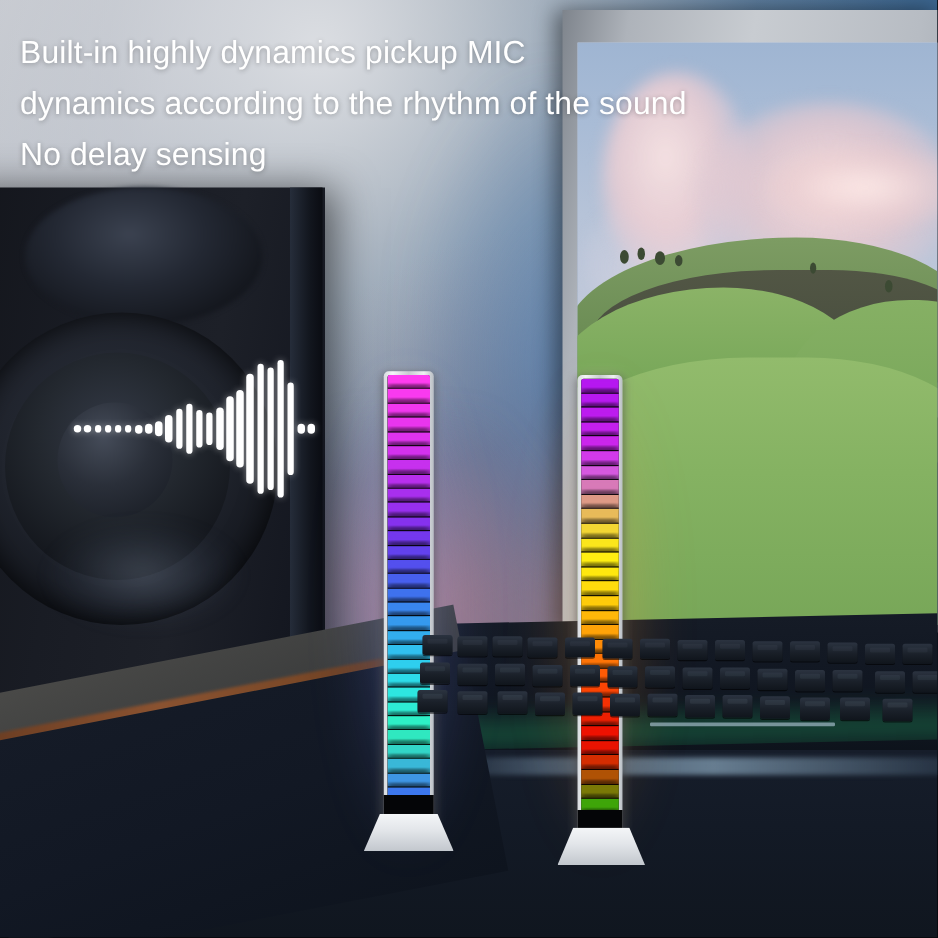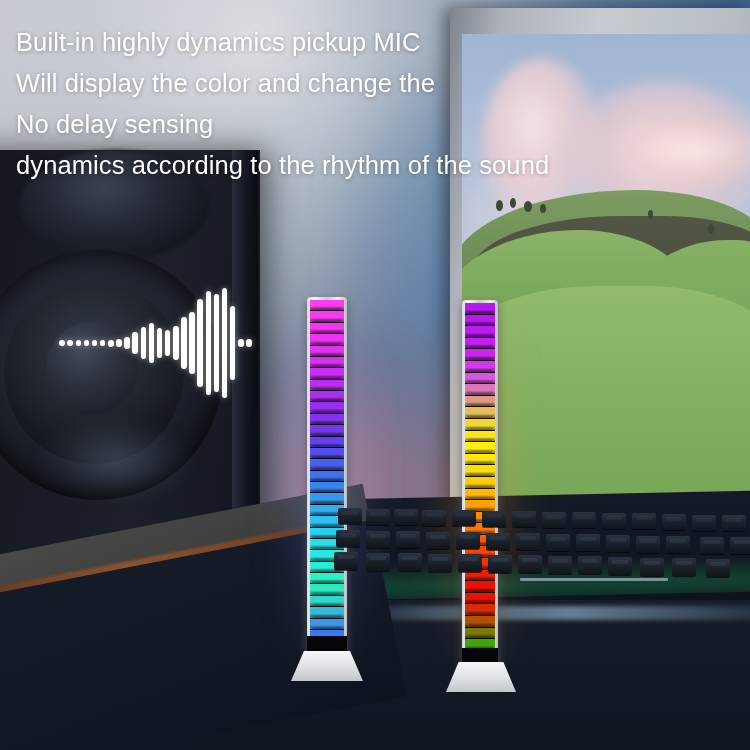--- a/index.html
+++ b/index.html
@@ -437,23 +437,22 @@
           <div class="seg" style="background: linear-gradient(rgb(26, 196, 12) 0%, rgb(26, 196, 12) 62%, rgba(0, 0, 0, 0.3) 100%); box-shadow: rgb(26, 196, 12) 0px 0px 5px inset;"></div>
           <div class="seg" style="background: linear-gradient(rgb(18, 228, 14) 0%, rgb(18, 228, 14) 62%, rgba(0, 0, 0, 0.3) 100%); box-shadow: rgb(18, 228, 14) 0px 0px 5px inset; border-bottom: none;"></div>
         </div>
     </div>
     <div class="bar-gap" style="height:28px;"></div>
   </div>
   <div class="bar-base" style="left:446px;top:662px;width:70px;height:30px;clip-path:polygon(18% 0%, 82% 0%, 100% 100%, 0% 100%);"></div>
 
   <div class="layer" id="headline">
     <div>Built-in highly dynamics pickup MIC</div>
-    <div>Will display the color and change the</div>
+    <div>dynamics according to the rhythm of the sound</div>
     <div>No delay sensing</div>
-    <div>dynamics according to the rhythm of the sound</div>
   </div>
 
 <div class="key" style="left: 338px; top: 508.144px; width: 24px; height: 16px;"></div>
     <div class="keycap-top" style="left: 342px; top: 511.144px; width: 16px; height: 4px; opacity: 0.18;"></div>
     <div class="key" style="left: 366px; top: 508.648px; width: 24px; height: 16px;"></div>
     <div class="keycap-top" style="left: 370px; top: 511.648px; width: 16px; height: 4px; opacity: 0.18;"></div>
     <div class="key" style="left: 394px; top: 509.152px; width: 24px; height: 16px;"></div>
     <div class="keycap-top" style="left: 398px; top: 512.152px; width: 16px; height: 4px; opacity: 0.18;"></div>
     <div class="key" style="left: 422px; top: 509.656px; width: 24px; height: 16px;"></div>
     <div class="keycap-top" style="left: 426px; top: 512.656px; width: 16px; height: 4px; opacity: 0.18;"></div>

